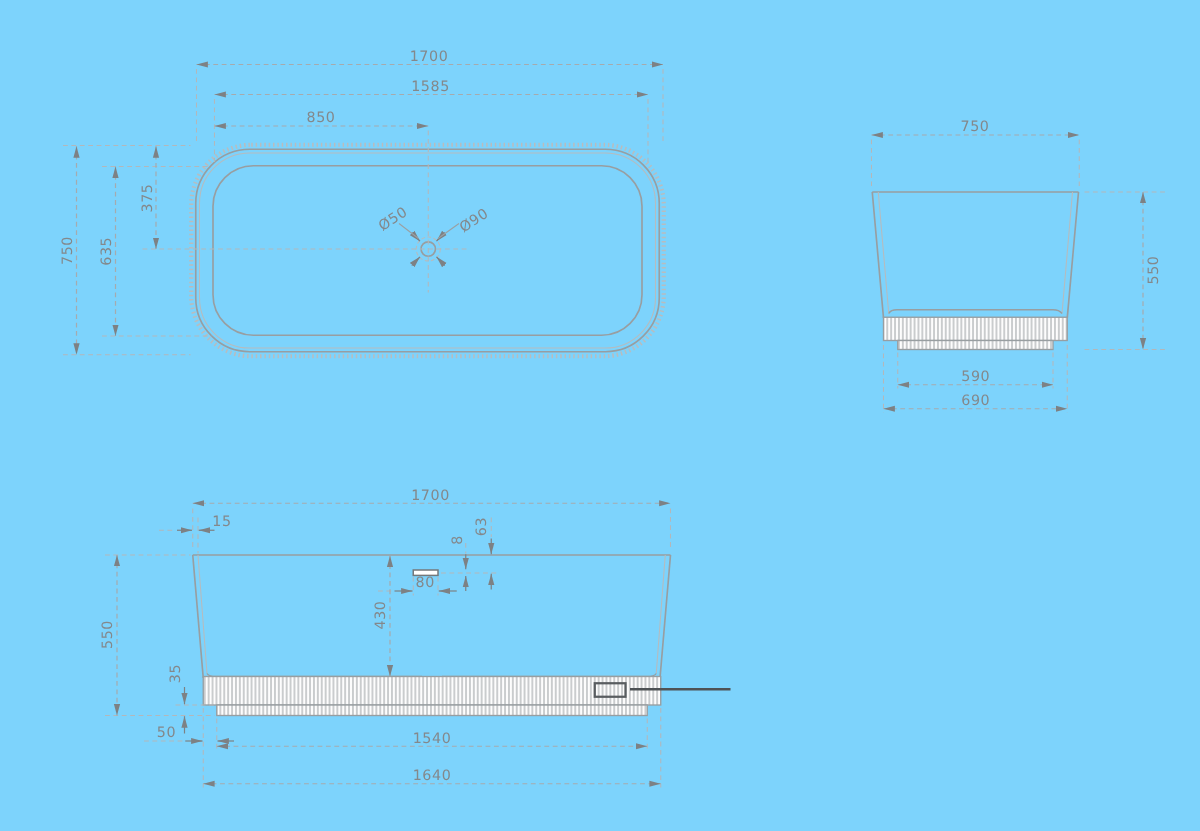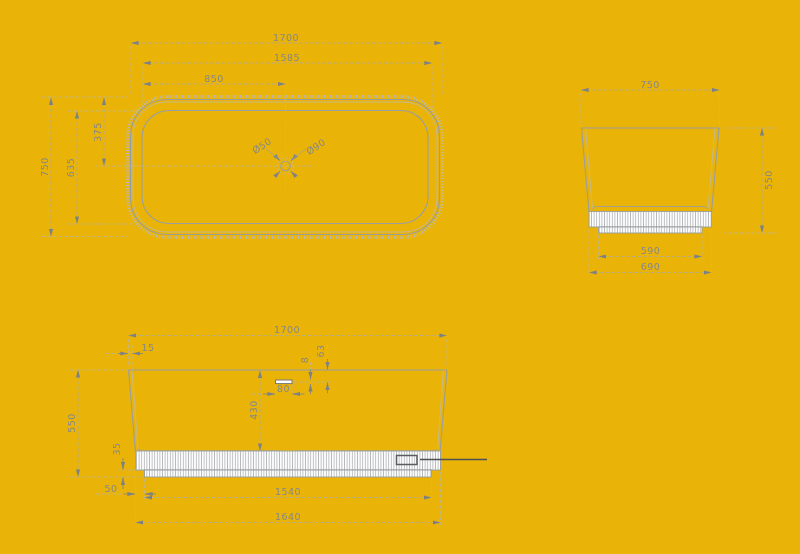--- a/index.html
+++ b/index.html
@@ -1,16 +1,16 @@
 <!DOCTYPE html>
 <html><head>
 <meta charset="utf-8">
 <style>
   html,body{margin:0;padding:0;background:#ffffff;}
-  .canvas{position:relative;width:800px;height:554px;background:#eab308;overflow:hidden;
+  .canvas{position:relative;width:800px;height:554px;background:#7dd3fc;overflow:hidden;
           font-family:"DejaVu Sans", sans-serif;}
   svg{display:block;}
   .geo    {fill:none;stroke:#989ea1;stroke-width:1.1;}
   .geoT   {fill:none;stroke:#b7bbbd;stroke-width:0.7;}
   .scallop{fill:none;stroke:#b9bcbe;stroke-width:2.8;stroke-dasharray:1 1.9;}
   .dim    {fill:none;stroke:#a6aaad;stroke-width:0.8;stroke-dasharray:3.2 2.4;}
   .ext    {fill:none;stroke:#b3b7ba;stroke-width:0.7;stroke-dasharray:3.2 2.4;}
   .shaft  {fill:none;stroke:#7d8184;stroke-width:0.8;}
   .lead   {fill:none;stroke:#9aa0a3;stroke-width:0.7;}
   .dark   {fill:none;stroke:#4e5255;stroke-width:1.6;}

